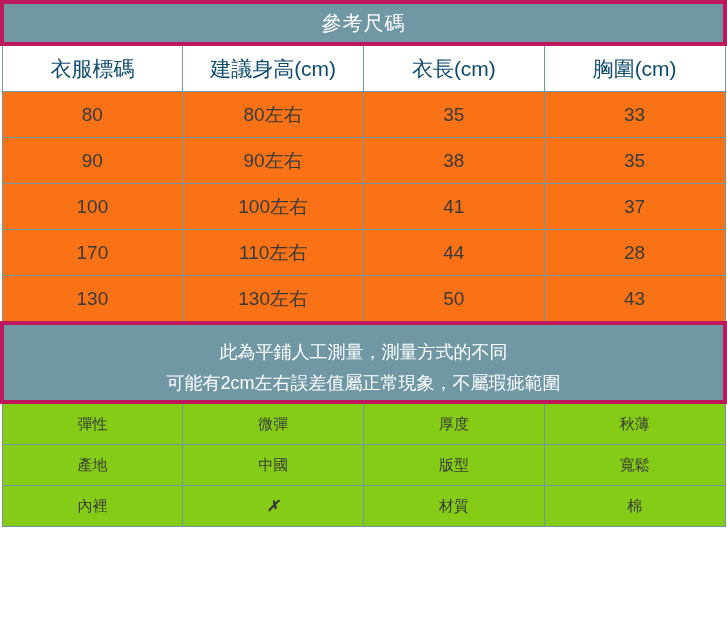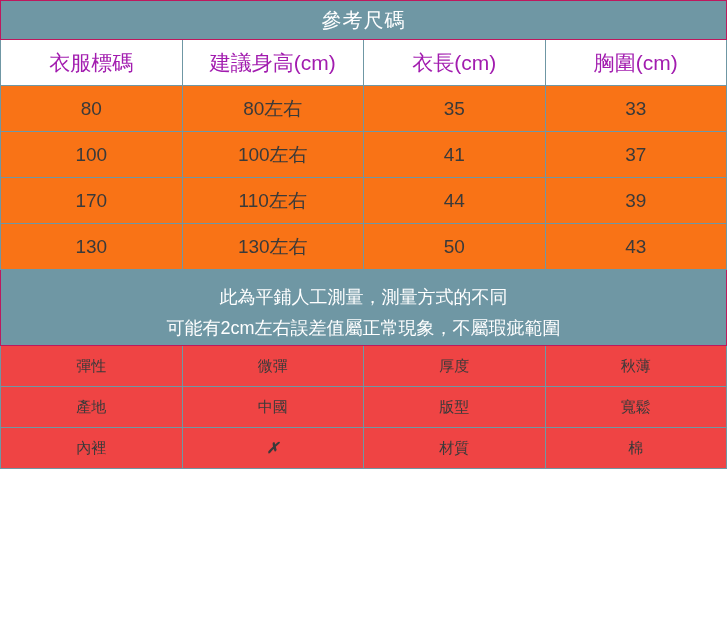--- a/index.html
+++ b/index.html
@@ -24,35 +24,35 @@
   table.size-table {
     width: 100%;
     border-collapse: collapse;
     table-layout: fixed;
   }
   .band {
     background: #6f97a4;
     color: #ffffff;
   }
   .band td {
-    border: 1px solid #be185d;
+    border: 4px solid #be185d;
   }
   .title-cell {
     height: 36px;
     text-align: center;
     font-size: 20px;
     letter-spacing: 1px;
     font-weight: normal;
   }
   th.col-head {
     border: 1px solid #6f97a4;
     height: 43px;
     font-size: 21px;
     font-weight: normal;
-    color: #a21caf;
+    color: #0c4a6e;
     text-align: center;
     background: #ffffff;
   }
   td.cell {
     border: 1px solid #6f97a4;
     height: 43px;
     font-size: 19px;
     text-align: center;
     color: #3a3a3a;
     background: #f97316;
@@ -67,21 +67,21 @@
   .note-line {
     display: block;
     white-space: nowrap;
   }
   td.spec {
     border: 1px solid #6f97a4;
     height: 38px;
     font-size: 15px;
     text-align: center;
     color: #3a3a3a;
-    background: #ef4444;
+    background: #84cc16;
   }
   td.spec.italic-x {
     font-style: italic;
     font-weight: bold;
   }
 </style>
 </head>
 <body>
 
 <div class="sheet">
@@ -98,30 +98,36 @@
         <th class="col-head">胸圍(cm)</th>
       </tr>
 
       <tr>
         <td class="cell">80</td>
         <td class="cell">80左右</td>
         <td class="cell">35</td>
         <td class="cell">33</td>
       </tr>
       <tr>
+        <td class="cell">90</td>
+        <td class="cell">90左右</td>
+        <td class="cell">38</td>
+        <td class="cell">35</td>
+      </tr>
+      <tr>
         <td class="cell">100</td>
         <td class="cell">100左右</td>
         <td class="cell">41</td>
         <td class="cell">37</td>
       </tr>
       <tr>
         <td class="cell">170</td>
         <td class="cell">110左右</td>
         <td class="cell">44</td>
-        <td class="cell">39</td>
+        <td class="cell">28</td>
       </tr>
       <tr>
         <td class="cell">130</td>
         <td class="cell">130左右</td>
         <td class="cell">50</td>
         <td class="cell">43</td>
       </tr>
 
       <tr class="band">
         <td class="note-cell" colspan="4">

